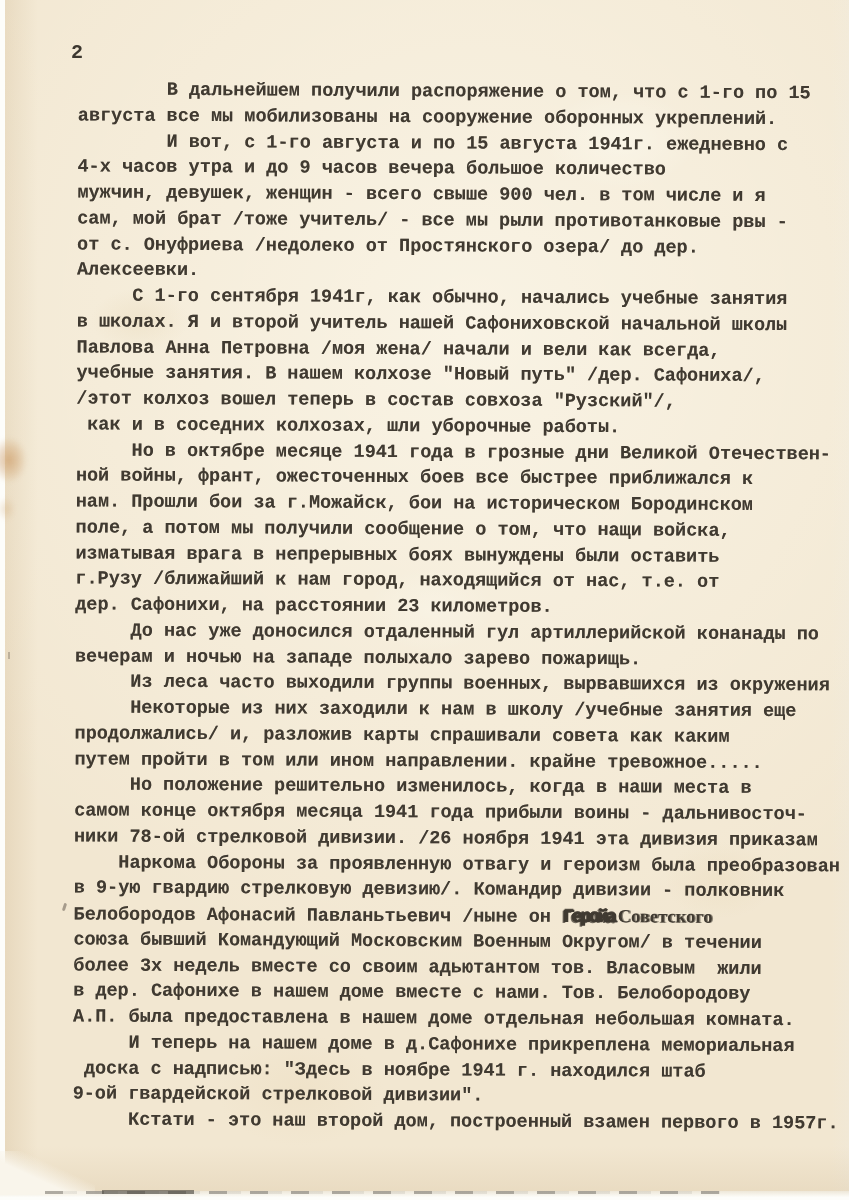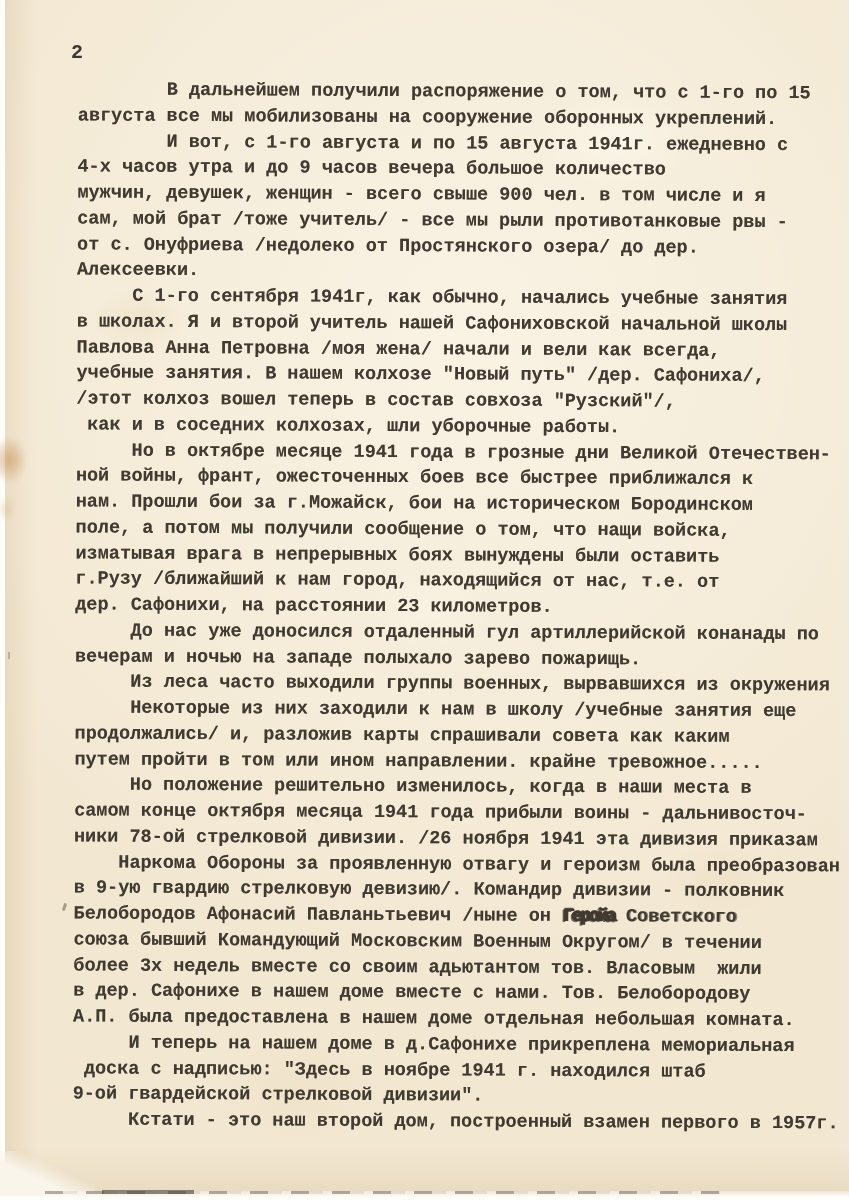--- a/index.html
+++ b/index.html
@@ -46,23 +46,23 @@
   .scanline-dark{position:absolute;left:102px;bottom:6px;height:4px;width:92px;
     background:rgba(70,66,58,0.6);filter:blur(0.6px);}
   .pageno{position:absolute;left:71px;top:41px;font-size:20px;font-weight:bold;color:#3c372f;}
   .textblock{
     position:absolute;left:78px;top:79px;white-space:pre;
     font-size:18.5px;line-height:25.75px;font-weight:bold;color:#403a31;
     transform:rotate(0.3deg);transform-origin:40% 0;
     text-shadow:0 0 0.6px rgba(64,58,49,0.45);
   }
   .line{height:25.75px;}
-  .overstrike{letter-spacing:-2.5px;margin-right:12px;
+  .overstrike{letter-spacing:-2.5px;margin-right:4px;
     text-shadow:2px 0 currentColor,-1px 1px rgba(60,54,45,0.7),1px -1px rgba(60,54,45,0.8);}
-  .after-strike{text-shadow:1.3px 0 rgba(60,54,45,0.55);}
+  .after-strike{text-shadow:1.3px 0 rgba(60,54,45,0.55);font-family:Liberation Serif, serif;}
 </style>
 </head>
 <body>
 
 <div class="scan">
   <div class="paper"></div>
   <div class="mottle"></div>
   <div class="edge-left"></div>
   <div class="edge-bottom"></div>
   <div class="corner-fold"></div>

